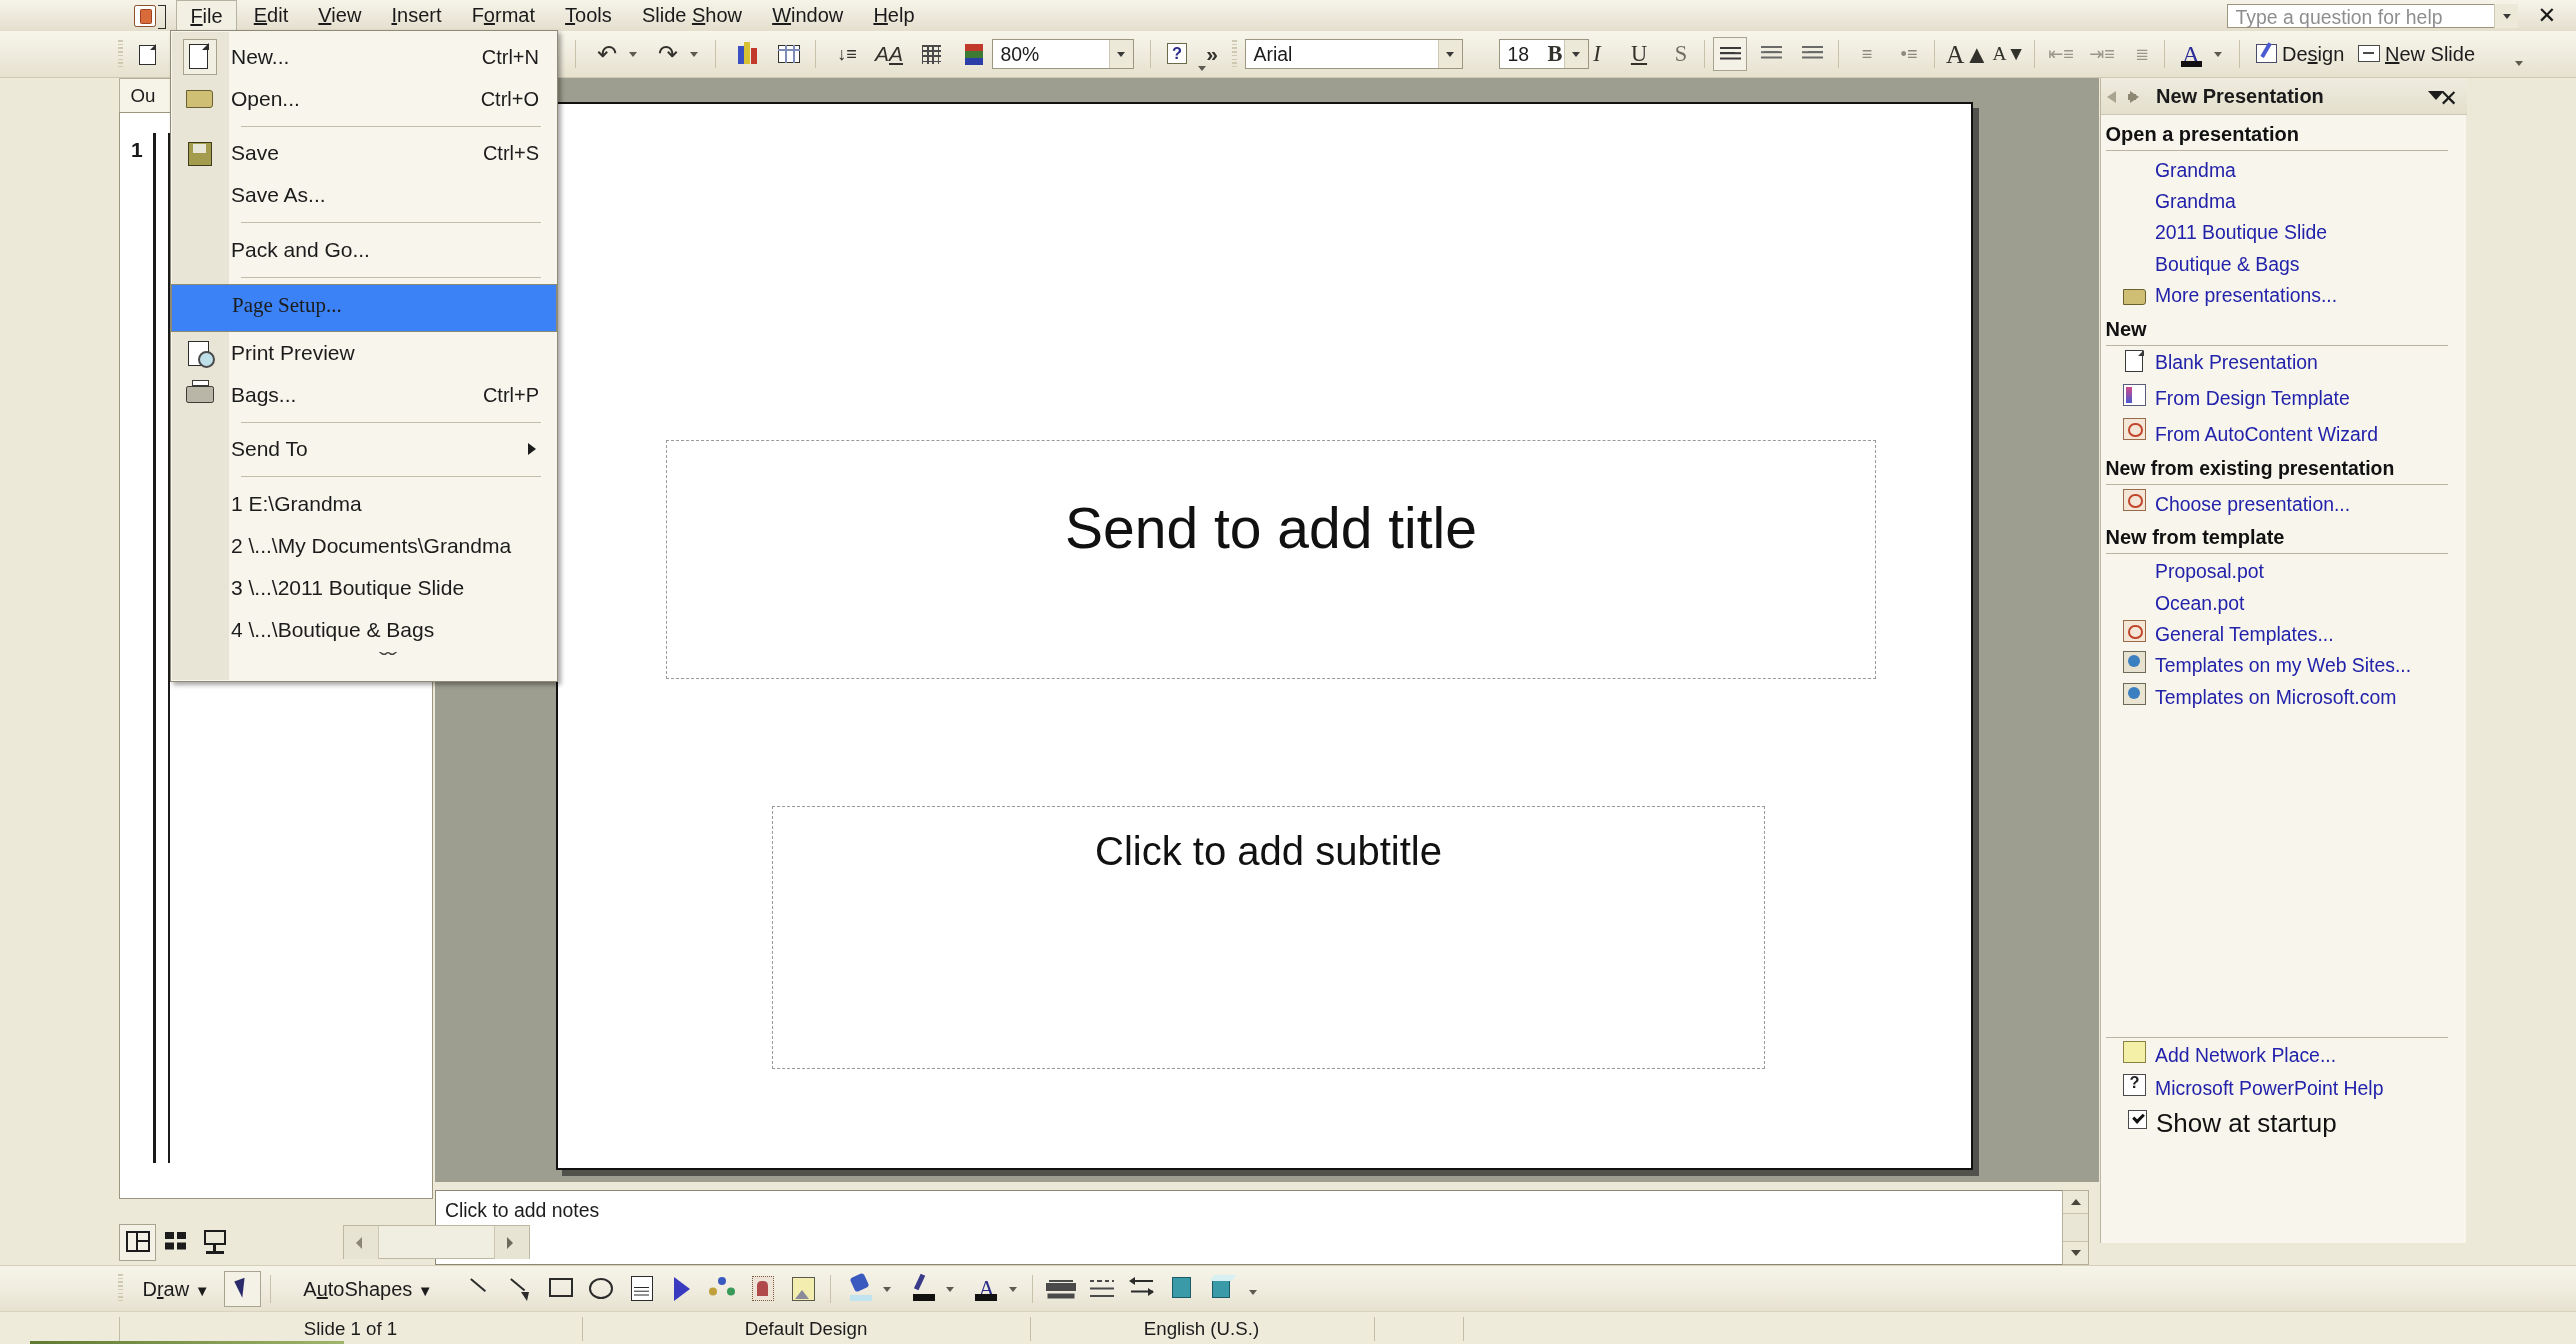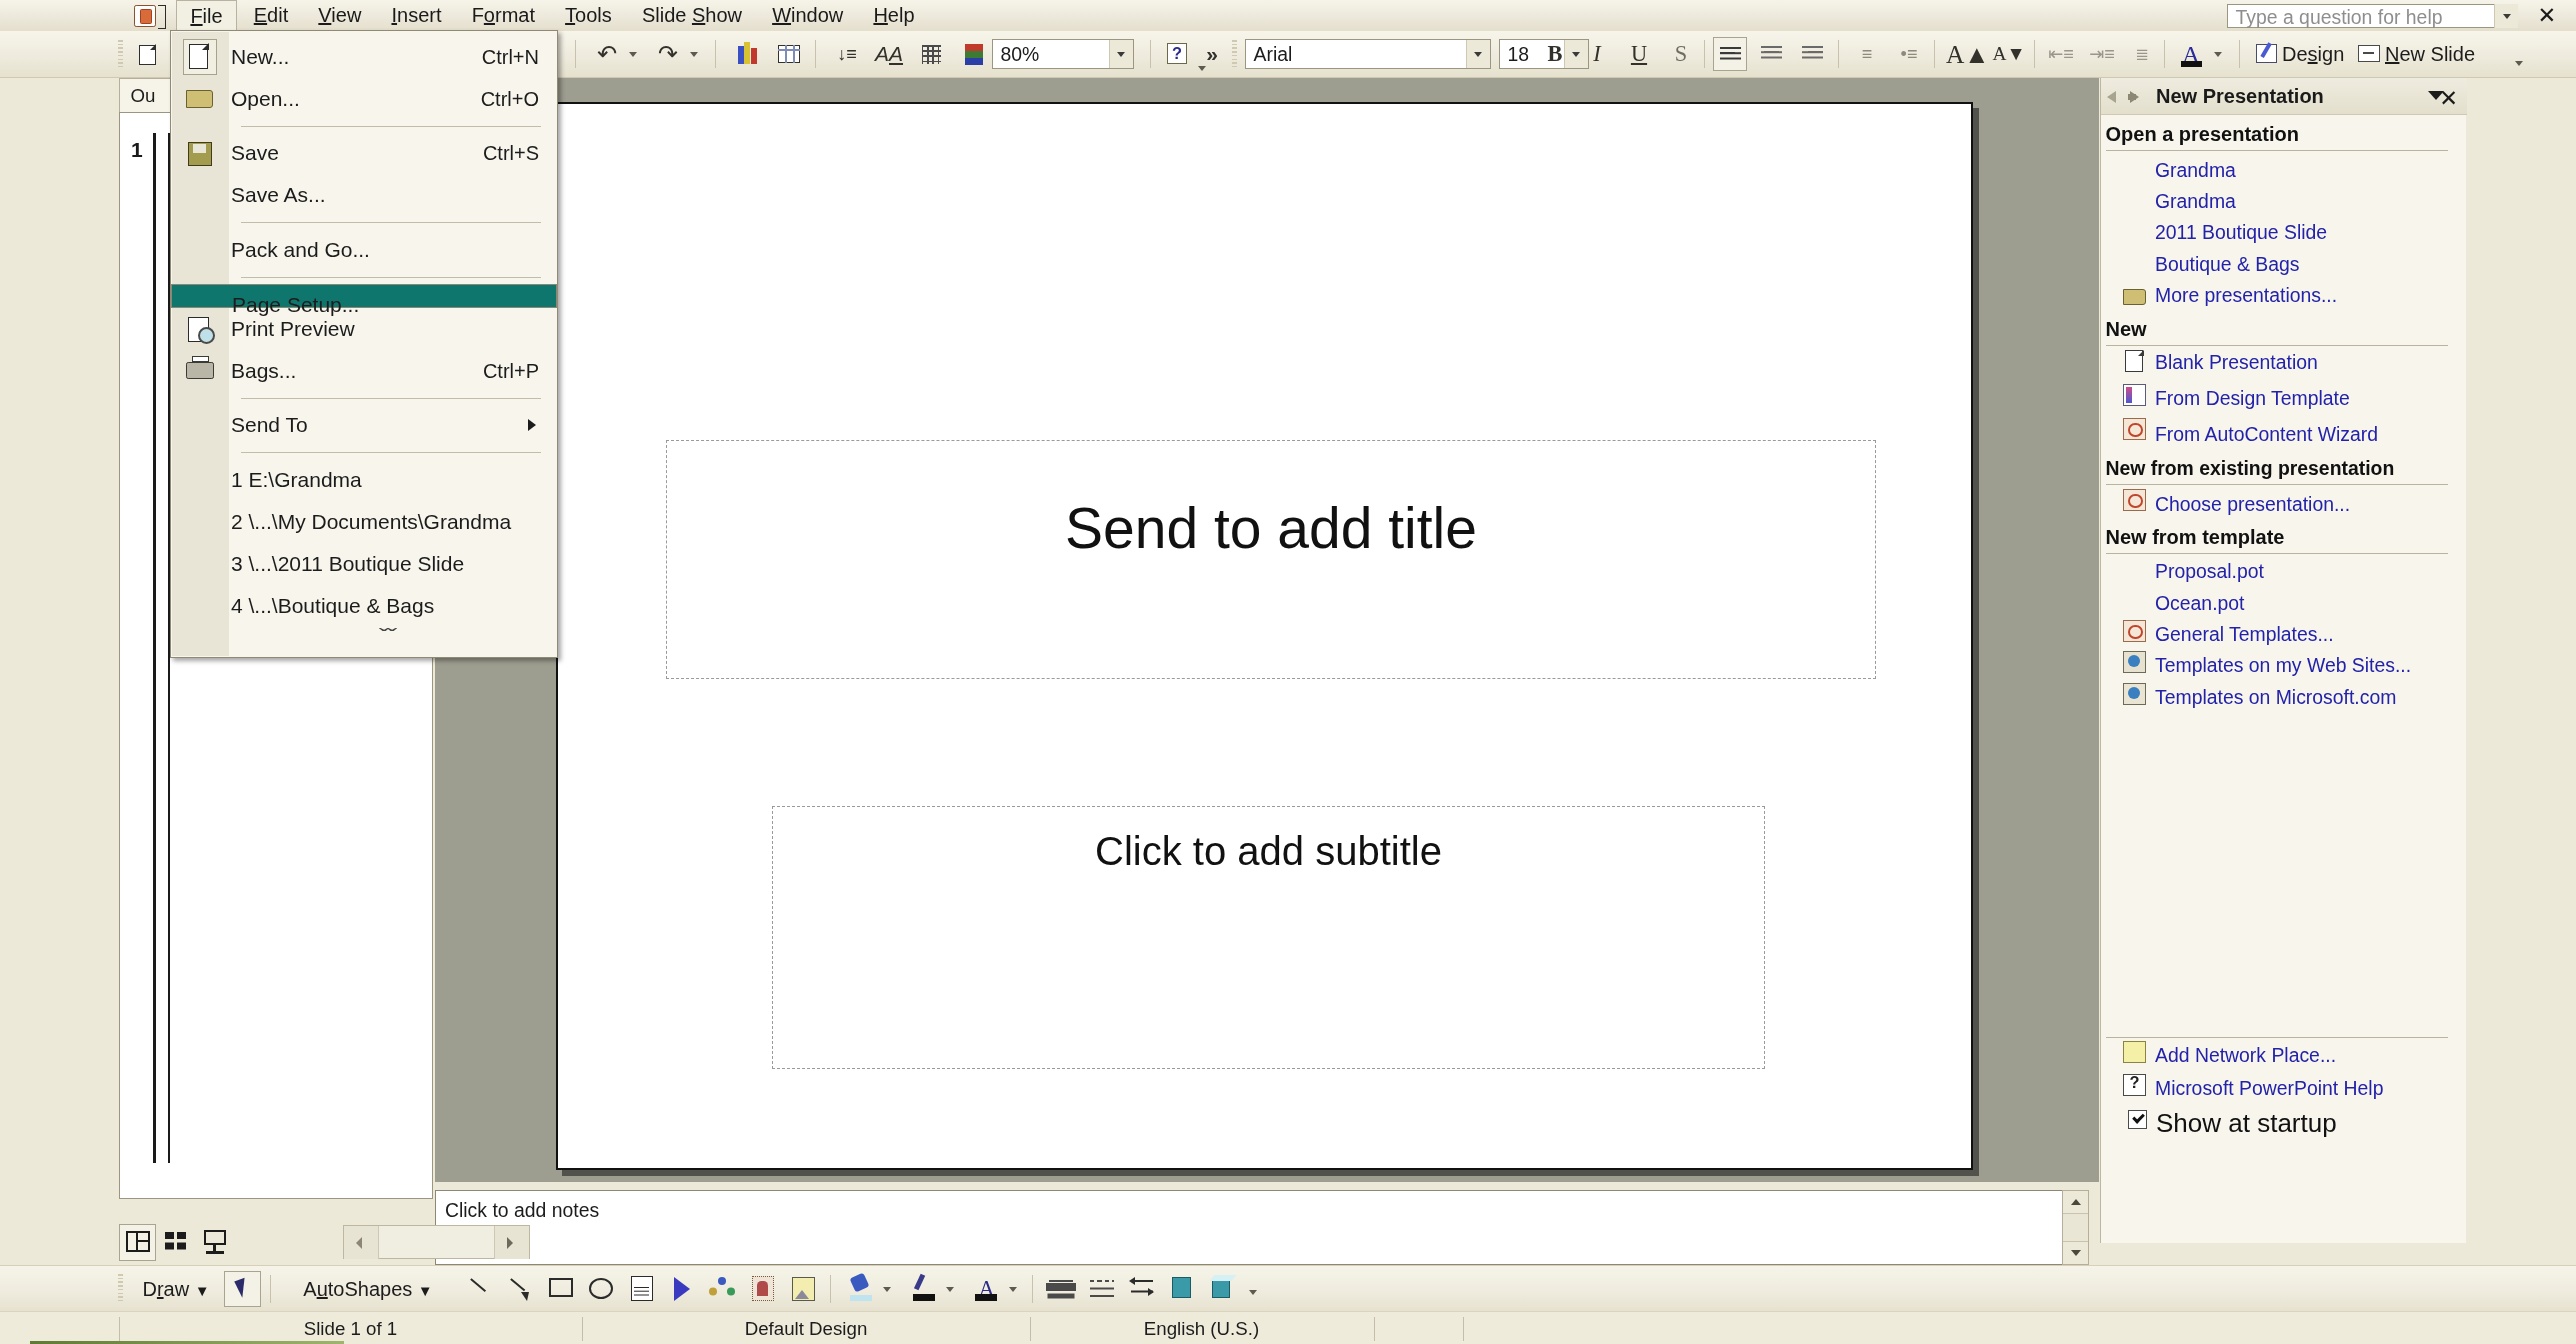--- a/index.html
+++ b/index.html
@@ -218,22 +218,22 @@
   .fm-gutter{
     position:absolute;left:0.7px;top:0.7px;width:57px;bottom:0.7px;background:#e8e5d6;
   }
   .fm-item{
     position:relative;height:42px;line-height:42px;
     font-size:21px;color:#1c1c1c;cursor:default;white-space:nowrap;
   }
   .fm-item .lbl{position:absolute;left:60px;top:0;}
   .fm-item .acc{position:absolute;right:18px;top:0;font-size:20px;color:#1c1c1c;}
   .fm-item.hl{
-    background:#0f766e;border:0.7px solid #8d8873;box-sizing:border-box;
-    height:24px;line-height:40px;
+    background:#3b82f6;border:0.7px solid #8d8873;box-sizing:border-box;
+    height:48px;line-height:40px;font-family:Liberation Serif, serif;
   }
   .fm-item .arrow{
     position:absolute;right:21px;top:15px;
     border-top:6.7px solid transparent;border-bottom:6.7px solid transparent;border-left:8.2px solid #1c1c1c;
   }
   .fm-sep{height:0.7px;margin:6px 16.4px 6px 70px;background:#c2bda8;}
   .fm-ico{position:absolute;left:10.5px;top:6px;width:36px;height:30px;}
   .fm-chev{
     height:25.4px;text-align:center;font-size:19.4px;color:#444;line-height:19.4px;padding-left:45px;
   }
@@ -379,21 +379,21 @@
     </div>
 
     <div class="tbsep" style="left:1150px"></div>
     <div class="tbtn" style="left:1159px">
       <span style="position:absolute;left:8.2px;top:6px;width:19.4px;height:21px;background:#fff;border:1.5px solid #6a6a4a;box-sizing:border-box;color:#2b2b8a;font-size:16.4px;line-height:19.4px;font-weight:bold">?</span>
     </div>
     <div class="tbtn" style="left:1195px;font-size:21px;font-weight:bold">»</div>
     <div class="tdrop" style="left:1196px;top:30px"></div>
 
     <div class="grip" style="left:1232px"></div>
-    <div class="combo" style="left:1245px;width:246px">
+    <div class="combo" style="left:1245px;width:218px">
       <span>Arial</span>
       <span class="cbtn"></span>
     </div>
     <div class="combo" style="left:1499px;width:90px">
       <span>18</span>
       <span class="cbtn"></span>
     </div>
 
     <div class="tbtn" style="left:1538px;font-size:22.4px;font-weight:bold;font-family:'Liberation Serif',serif">B</div>
     <div class="tbtn" style="left:1580px;font-size:22.4px;font-style:italic;font-family:'Liberation Serif',serif">I</div>

